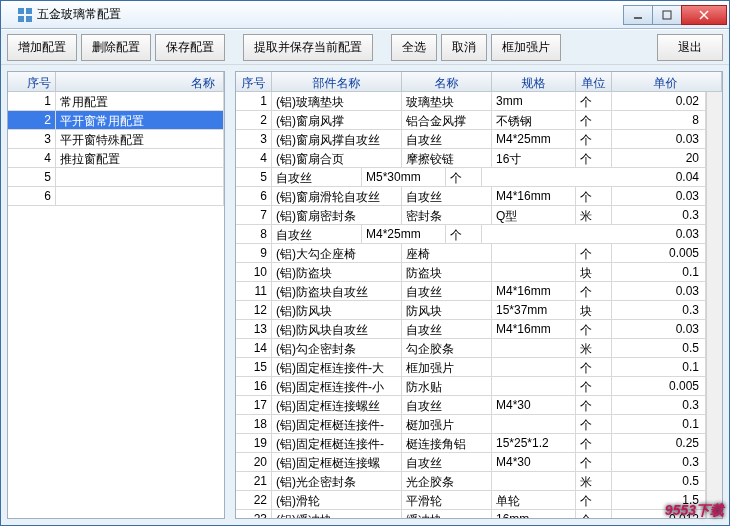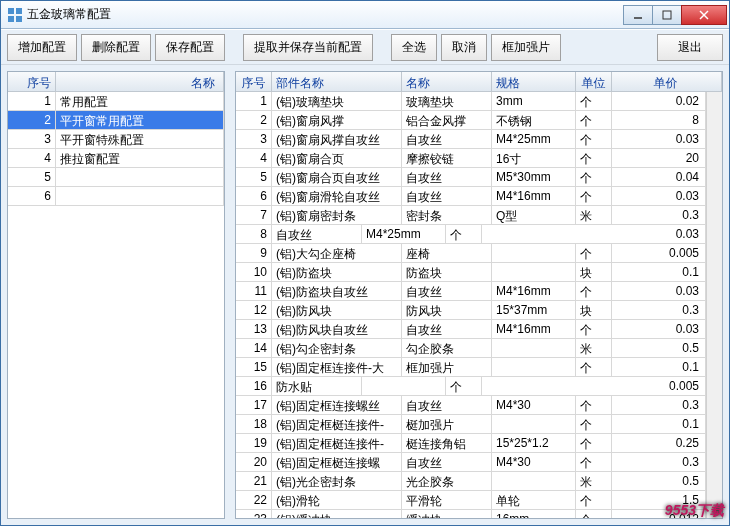--- a/index.html
+++ b/index.html
@@ -1,33 +1,33 @@
 <!DOCTYPE html>
 <html><head>
   <meta charset="utf-8">
   <style>
     * { margin: 0; padding: 0; box-sizing: border-box; font-family: "SimSun", "宋体", sans-serif; font-size: 12px; }
     body { background: #f0f0f0; }
     .window { width: 730px; height: 526px; background: #e8f0f8; border: 1px solid #3a6ea5; display: flex; flex-direction: column; }
-    .titlebar { background: linear-gradient(#fdfeff, #e6f0fa); height: 28px; display: flex; align-items: center; padding: 0 2px 0 6px; border-bottom: 1px solid #a0b8d0; }
+    .titlebar { background: linear-gradient(#fdfeff, #e6f0fa); height: 28px; display: flex; align-items: center; padding: 0 2px 0 16px; border-bottom: 1px solid #a0b8d0; }
     .titlebar-icon { width: 16px; height: 16px; margin-right: 4px; }
     .titlebar-title { flex: 1; color: #000; }
     .win-btns { display: flex; gap: 0; }
     .win-btn { width: 30px; height: 20px; border: 1px solid #7a9ab8; background: linear-gradient(#f0f6fc, #d0e0f0); display: flex; align-items: center; justify-content: center; cursor: pointer; margin-left: -1px; }
     .win-btn.close { width: 46px; background: linear-gradient(#f08080, #d03030); border-color: #a02020; }
     .win-btn.close svg { stroke: #fff; }
     .toolbar { height: 36px; padding: 6px; display: flex; align-items: center; gap: 4px; background: #e8f0f8; border-top: 1px solid #fff; border-bottom: 1px solid #d0d8e0; }
     .tb-sep { width: 10px; }
     .tb-spacer { flex: 1; }
     .btn { background: linear-gradient(#fdfdfd, #e8e8e8); border: 1px solid #a0a0a0; padding: 4px 10px; cursor: pointer; }
     .content { flex: 1; display: flex; padding: 6px; gap: 10px; overflow: hidden; }
     .left-panel { width: 218px; display: flex; flex-direction: column; background: #fff; border: 1px solid #a0b0c0; }
     .right-panel { flex: 1; display: flex; flex-direction: column; background: #fff; border: 1px solid #a0b0c0; overflow: hidden; }
     .grid-header { display: flex; background: linear-gradient(#f8fafc, #e0e8f0); border-bottom: 1px solid #c0c8d0; height: 20px; }
-    .grid-header .cell { color: #1040a0; padding: 3px 4px; border-right: 1px solid #c0c8d0; }
+    .grid-header .cell { color: #1040a0; padding: 3px 4px; border-right: 1px solid #c0c8d0; text-align: center; }
     .grid-body { flex: 1; overflow-y: auto; overflow-x: hidden; }
     .grid-row { display: flex; border-bottom: 1px solid #d8d8d8; height: 19px; }
     .grid-row.selected { background: #3a7be8; color: #fff; }
     .grid-row .cell { padding: 2px 4px; border-right: 1px solid #d8d8d8; overflow: hidden; white-space: nowrap; }
     .left-panel .c-seq { width: 48px; text-align: right; }
     .left-panel .c-name { flex: 1; }
     .right-panel .c-seq { width: 36px; text-align: right; }
     .right-panel .c-part { width: 130px; }
     .right-panel .c-name { width: 90px; }
     .right-panel .c-spec { width: 84px; }
@@ -154,21 +154,20 @@
             <div class="grid-row">
               <div class="cell c-seq">4</div>
               <div class="cell c-part">(铝)窗扇合页</div>
               <div class="cell c-name">摩擦铰链</div>
               <div class="cell c-spec">16寸</div>
               <div class="cell c-unit">个</div>
               <div class="cell c-price">20</div>
             </div>
             <div class="grid-row">
               <div class="cell c-seq">5</div>
-              <div class="cell c-part">(铝)窗扇合页自攻丝</div>
               <div class="cell c-name">自攻丝</div>
               <div class="cell c-spec">M5*30mm</div>
               <div class="cell c-unit">个</div>
               <div class="cell c-price">0.04</div>
             </div>
             <div class="grid-row">
               <div class="cell c-seq">6</div>
               <div class="cell c-part">(铝)窗扇滑轮自攻丝</div>
               <div class="cell c-name">自攻丝</div>
               <div class="cell c-spec">M4*16mm</div>
@@ -241,20 +240,21 @@
             <div class="grid-row">
               <div class="cell c-seq">15</div>
               <div class="cell c-part">(铝)固定框连接件-大</div>
               <div class="cell c-name">框加强片</div>
               <div class="cell c-spec"></div>
               <div class="cell c-unit">个</div>
               <div class="cell c-price">0.1</div>
             </div>
             <div class="grid-row">
               <div class="cell c-seq">16</div>
+              <div class="cell c-part">(铝)固定框连接件-小</div>
               <div class="cell c-name">防水贴</div>
               <div class="cell c-spec"></div>
               <div class="cell c-unit">个</div>
               <div class="cell c-price">0.005</div>
             </div>
             <div class="grid-row">
               <div class="cell c-seq">17</div>
               <div class="cell c-part">(铝)固定框连接螺丝</div>
               <div class="cell c-name">自攻丝</div>
               <div class="cell c-spec">M4*30</div>

